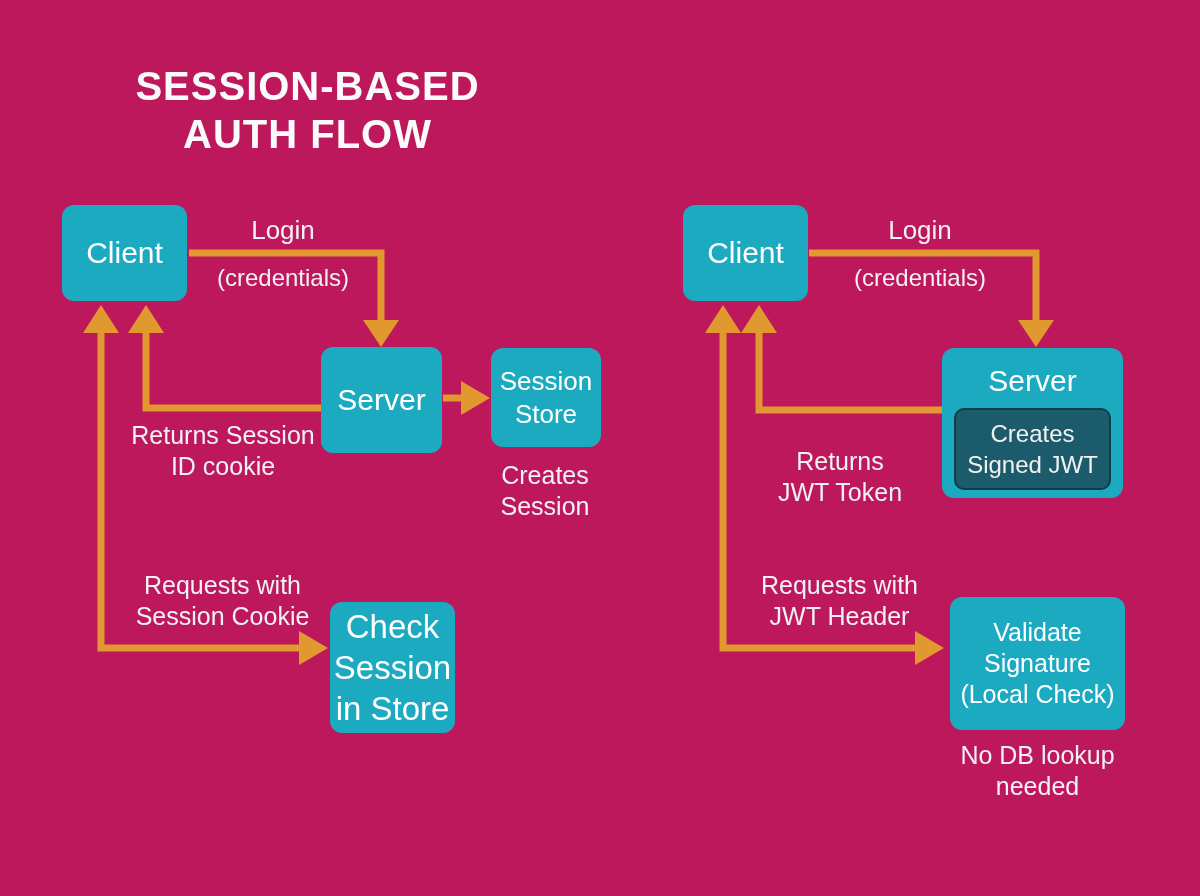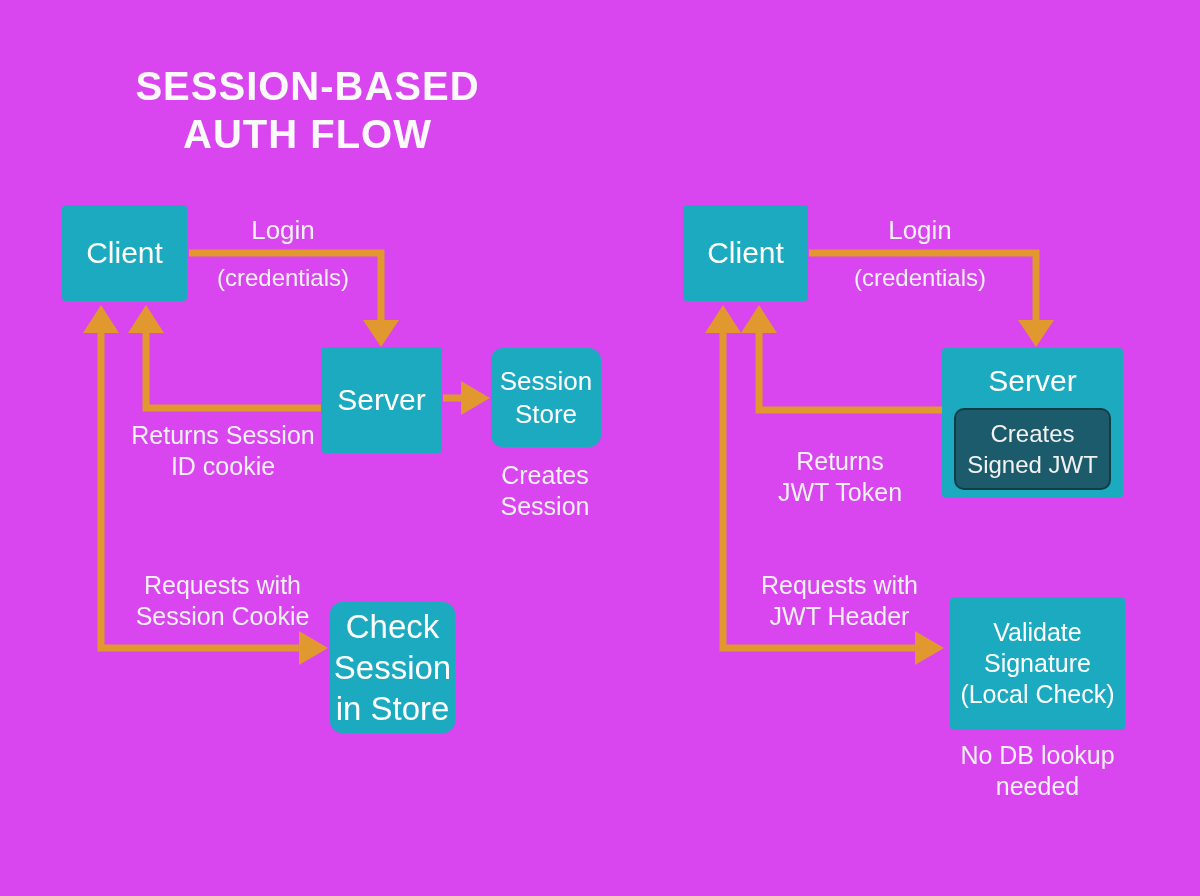--- a/index.html
+++ b/index.html
@@ -4,21 +4,21 @@
 <style>
   html, body {
     margin: 0;
     padding: 0;
     background: #0d1124;
   }
   #canvas {
     position: relative;
     width: 1200px;
     height: 896px;
-    background: #d946ef;
+    background: #be185d;
     font-family: "Liberation Sans", "DejaVu Sans", sans-serif;
     overflow: hidden;
   }
   #arrows {
     position: absolute;
     left: 0; top: 0;
     width: 1200px; height: 896px;
   }
   .title {
     position: absolute;
@@ -29,21 +29,21 @@
     letter-spacing: 1px;
     text-align: center;
     white-space: pre-line;
   }
   #title-left  { left: 95px;  top: 62px;  width: 425px; }
   #title-right { left: 700px; top: 92px;  width: 412px; }
 
   .node {
     position: absolute;
     background: #1caac1;
-    border-radius: 4px;
+    border-radius: 12px;
     color: #ffffff;
     display: flex;
     align-items: center;
     justify-content: center;
     text-align: center;
     white-space: pre-line;
     line-height: 1.25;
     box-sizing: border-box;
   }
   #l-client   { left: 62px;  top: 205px; width: 125px; height: 96px;  font-size: 30px; }

